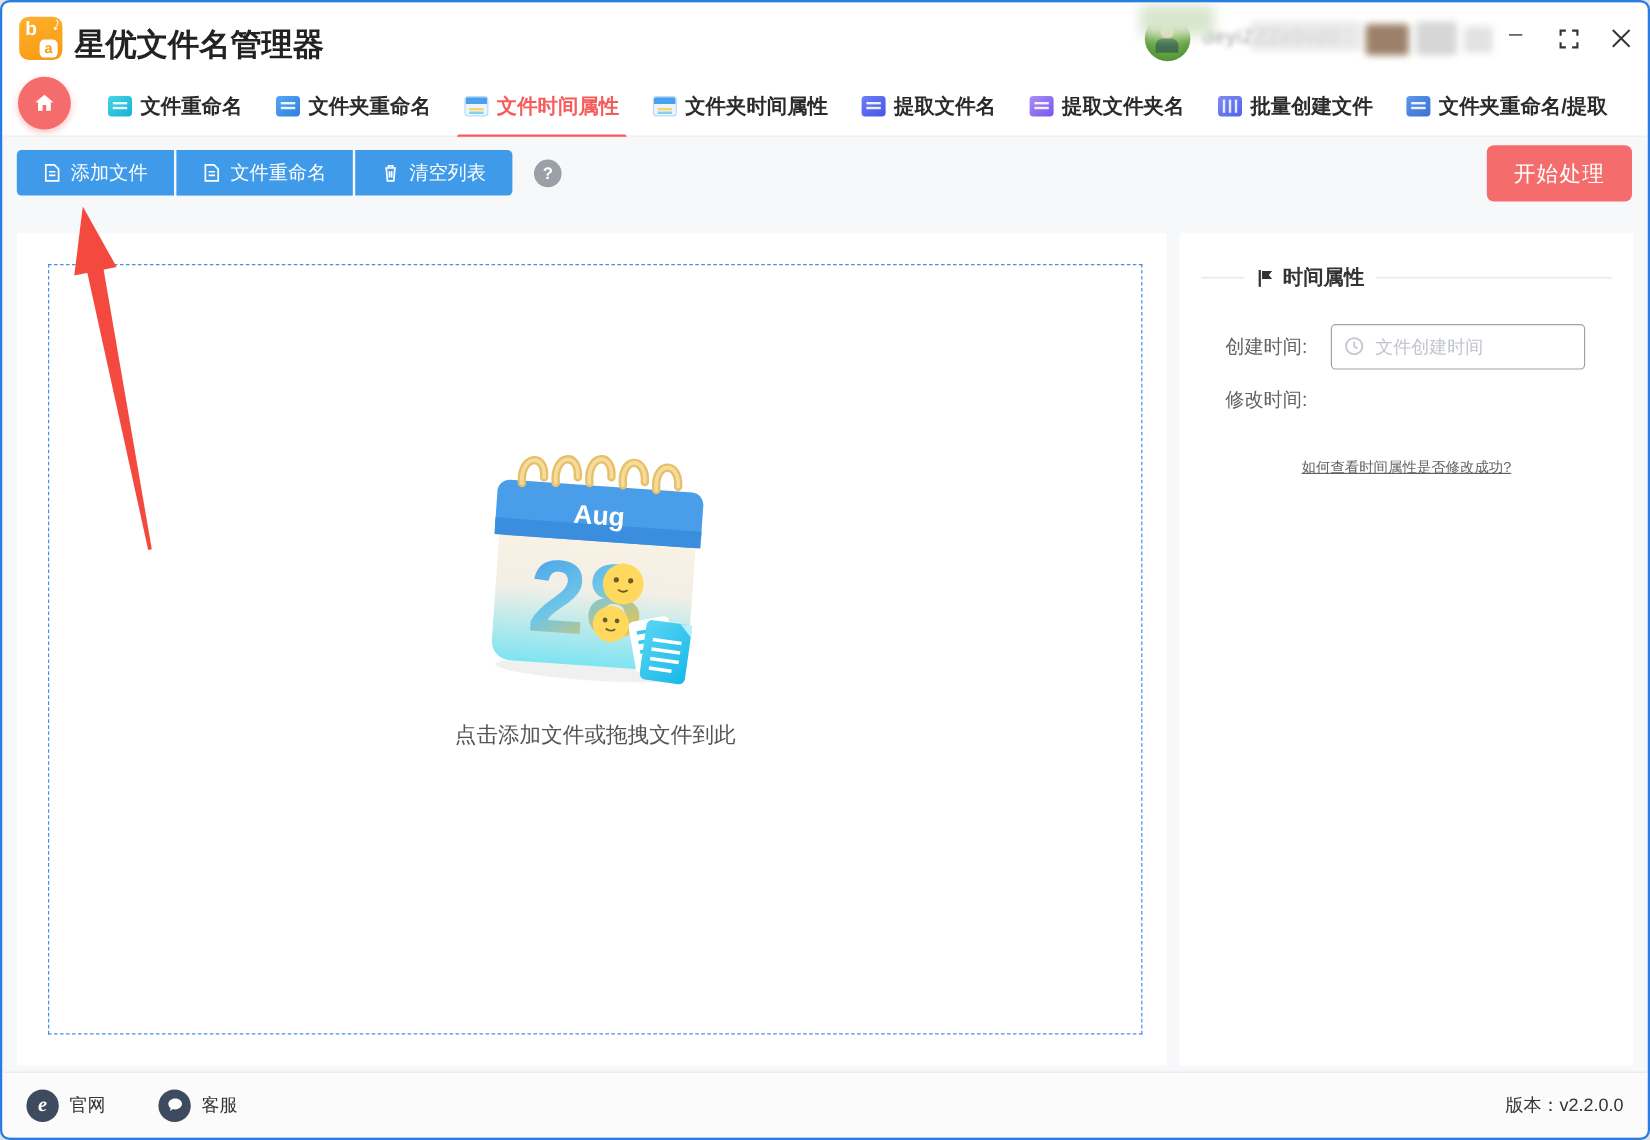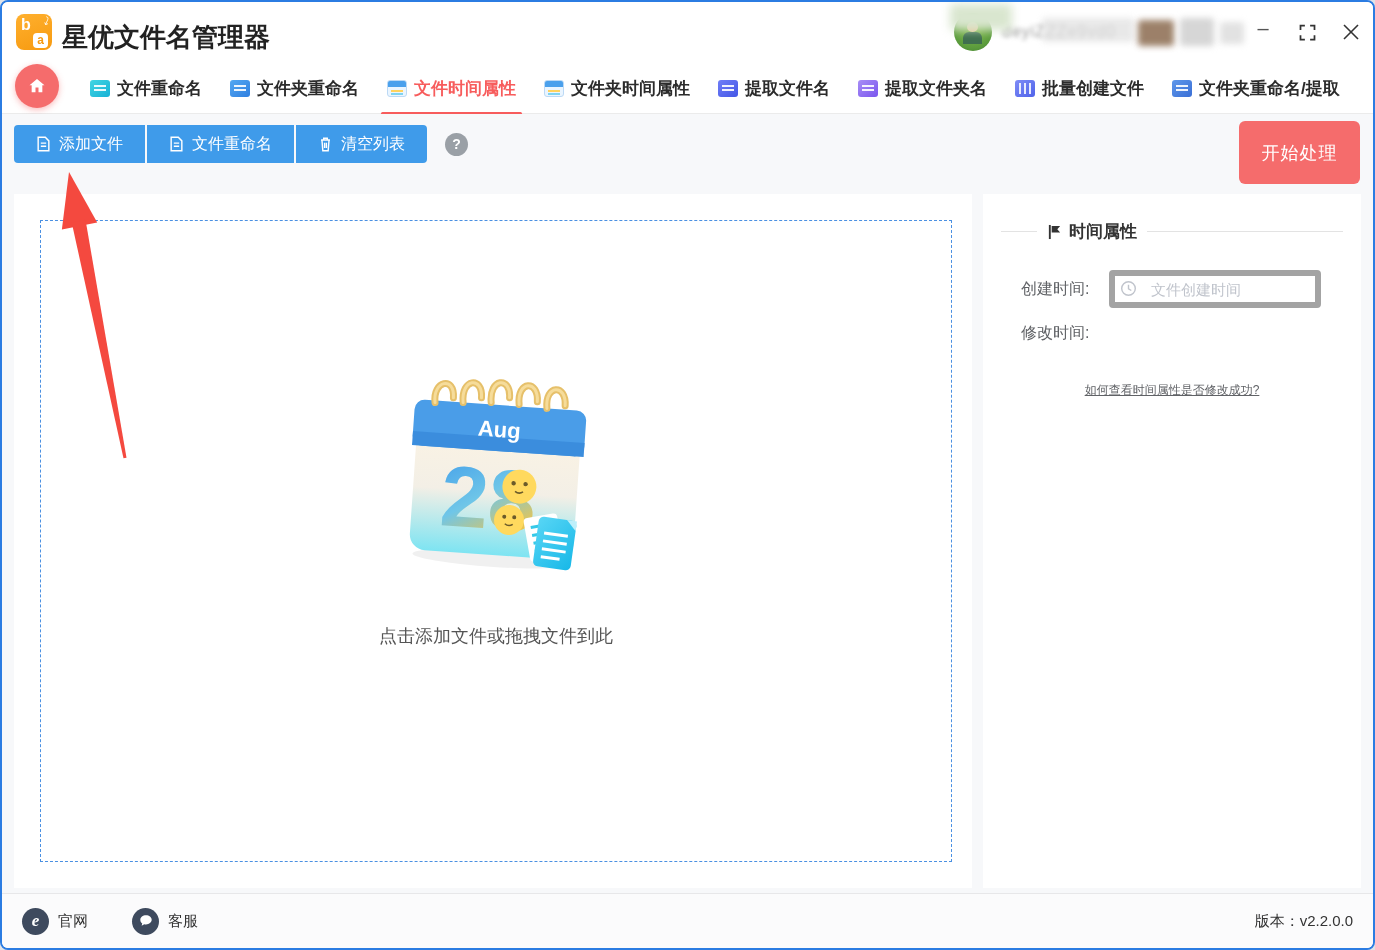--- a/index.html
+++ b/index.html
@@ -65,45 +65,45 @@
     height:38px; padding:0 22px; background:#3f9bea; color:#fff; border:none;
     font-size:16px; font-family:Liberation Sans, sans-serif; display:flex; align-items:center; gap:8px; cursor:pointer;
   }
   .tool-btn:first-child { border-radius:4px 0 0 4px; }
   .tool-btn:last-child { border-radius:0 4px 4px 0; }
   .help-btn {
     margin-left:18px; width:23px; height:23px; border-radius:50%; background:#9aa0a6; color:#fff;
     font-size:14px; font-weight:bold; display:flex; align-items:center; justify-content:center; cursor:pointer; border:none;
   }
   .start-btn {
-    position:absolute; top:7px; right:13px; width:121px; height:63px; background:#f56c6c; color:#fff;
+    position:absolute; top:7px; right:13px; width:121px; height:47px; background:#f56c6c; color:#fff;
     border:none; border-radius:6px; font-size:18px; font-family:inherit; cursor:pointer; letter-spacing:1px;
   }
   
   .main-panel { position:absolute; left:12px; top:80px; width:958px; bottom:5px; background:#fff; }
   .dropzone {
     position:absolute; left:26px; top:26px; right:20px; bottom:26px;
     border:1px dashed #4a90e2; display:flex; flex-direction:column; align-items:center; cursor:pointer;
   }
-  .dropzone-hint { margin-top:52px; font-size:18px; color:#555; }
+  .dropzone-hint { margin-top:28px; font-size:18px; color:#555; }
   .calendar-wrap { margin-top:146px; width:200px; height:205px; }
   
   .side-panel { position:absolute; right:12px; top:80px; width:378px; bottom:5px; background:#fff; }
   .panel-header { position:absolute; top:26px; left:18px; right:18px; display:flex; align-items:center; gap:10px; }
   .panel-header .line { height:1px; background:#e3e3e3; }
   .panel-header .line.short { width:36px; }
   .panel-header .line.long { flex:1; }
   .panel-title { font-size:17px; font-weight:bold; color:#333; display:flex; align-items:center; gap:7px; white-space:nowrap; }
   .field-row { position:absolute; left:38px; right:40px; display:flex; align-items:center; }
   .field-row.row0 { top:76px; }
   .field-row.row1 { top:129px; }
   .field-label { font-size:16px; color:#606266; width:88px; flex:0 0 auto; }
   .time-input-wrap { position:relative; flex:1; }
   .time-input {
-    width:100%; height:38px; border:6px solid #a3a3a3; border-radius:4px; background:#fff;
+    width:100%; height:38px; border:1px solid #a3a3a3; border-radius:4px; background:#fff;
     padding:0 10px 0 36px; font-size:15px; font-family:inherit; color:#4c1d95;
   }
   .time-input::placeholder { color:#c0c4cc; }
   .clock-icon { position:absolute; left:11px; top:10px; width:17px; height:17px; }
   .panel-link-row { position:absolute; top:186px; left:0; right:0; text-align:center; }
   .panel-link { font-size:12px; color:#606266; text-decoration:underline; cursor:pointer; }
   
   .footer {
     position:absolute; left:0; right:0; bottom:0; height:55px; background:#fbfbfc;
     border-top:1px solid #e7e7e9; display:flex; align-items:center; padding:0 20px;

